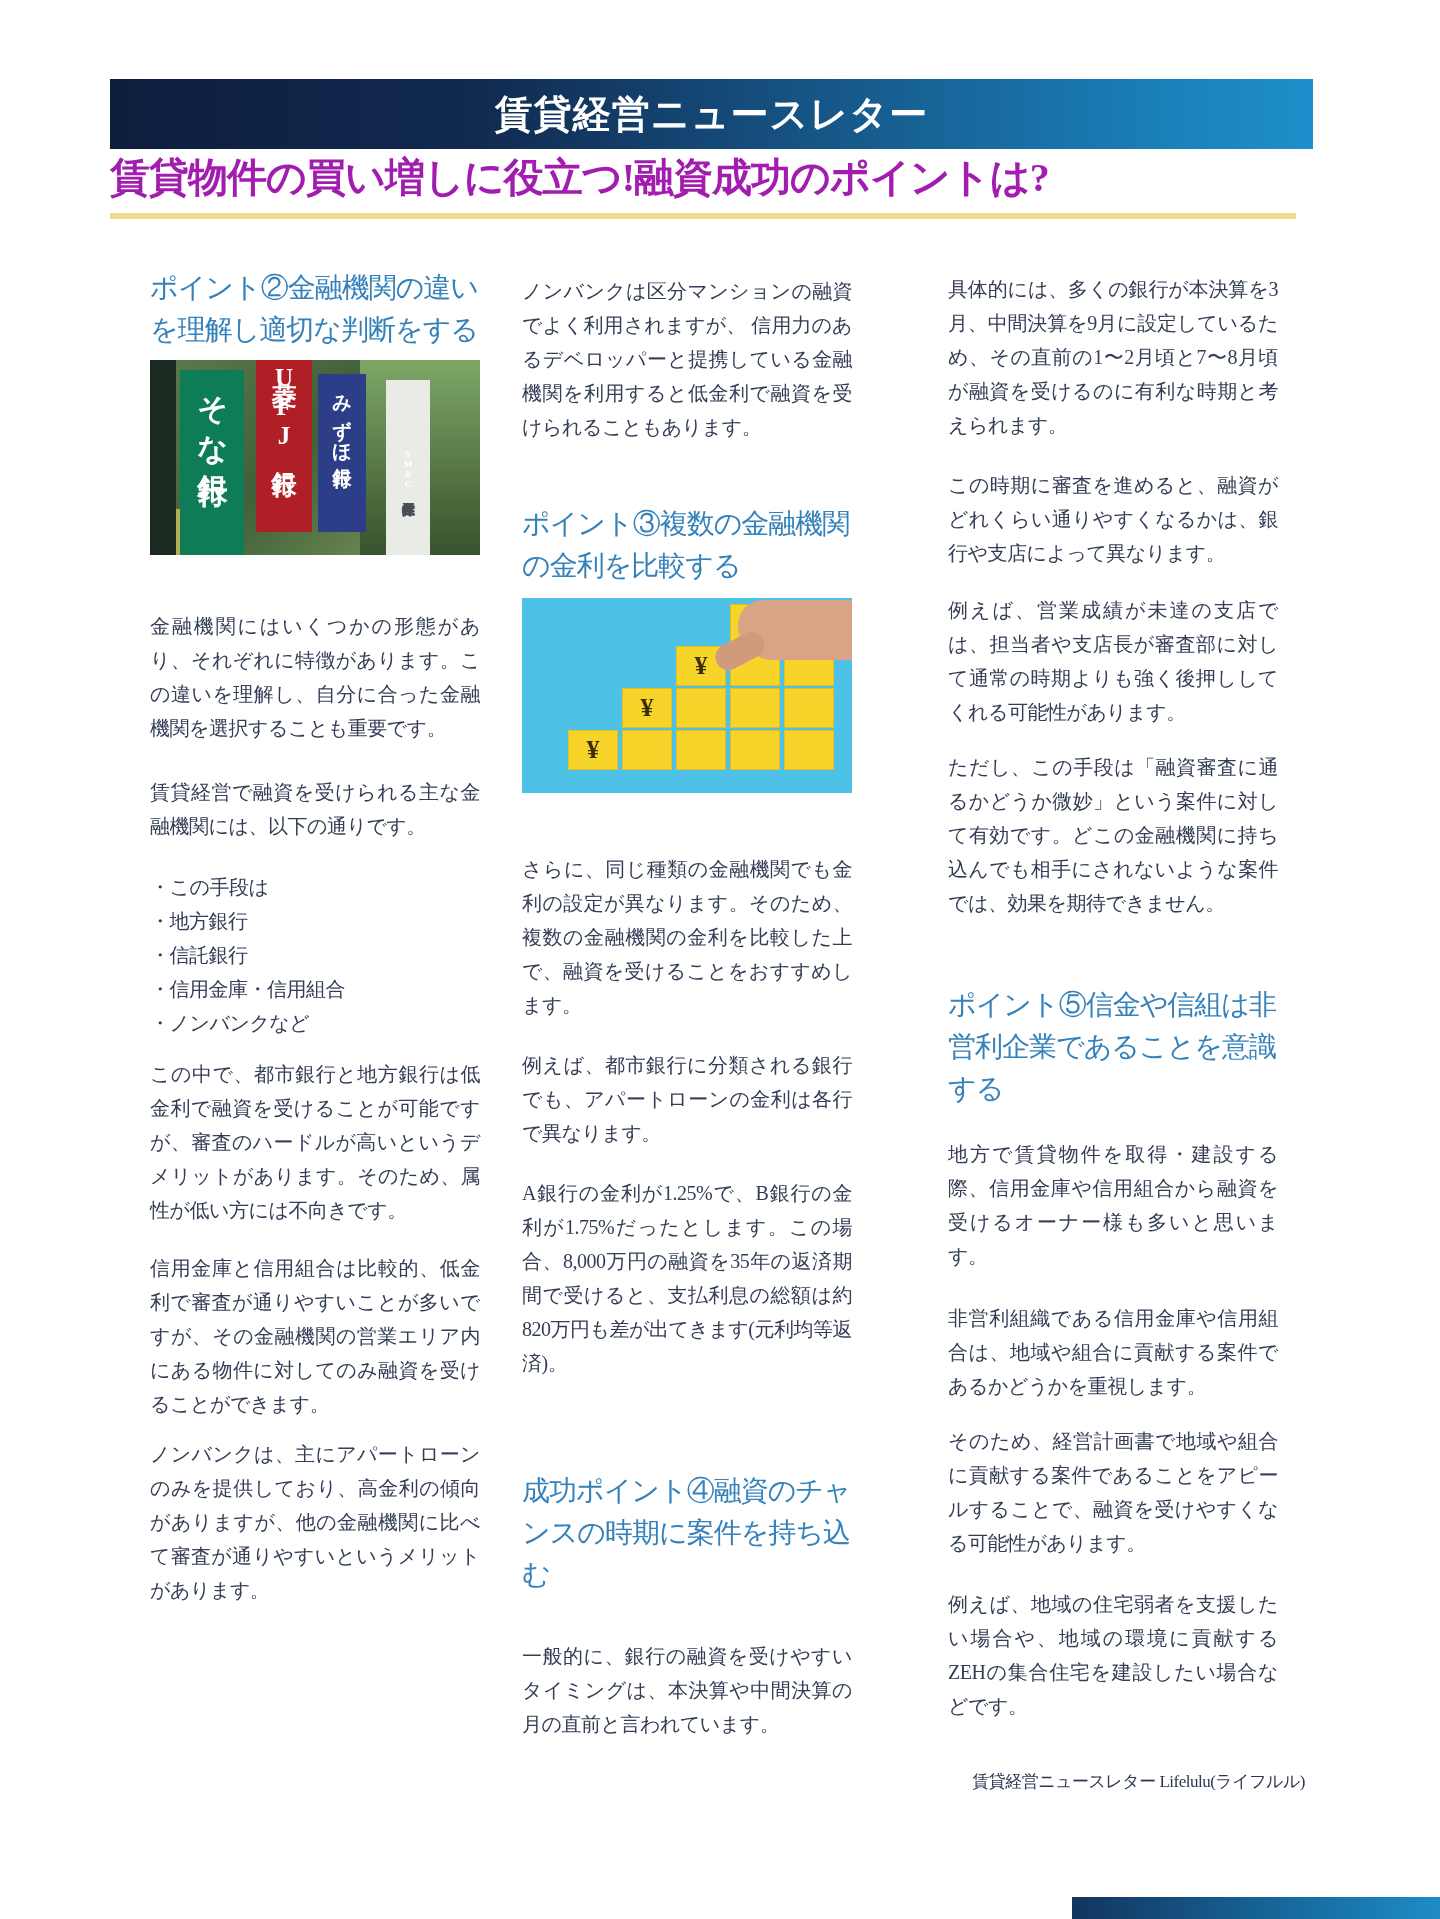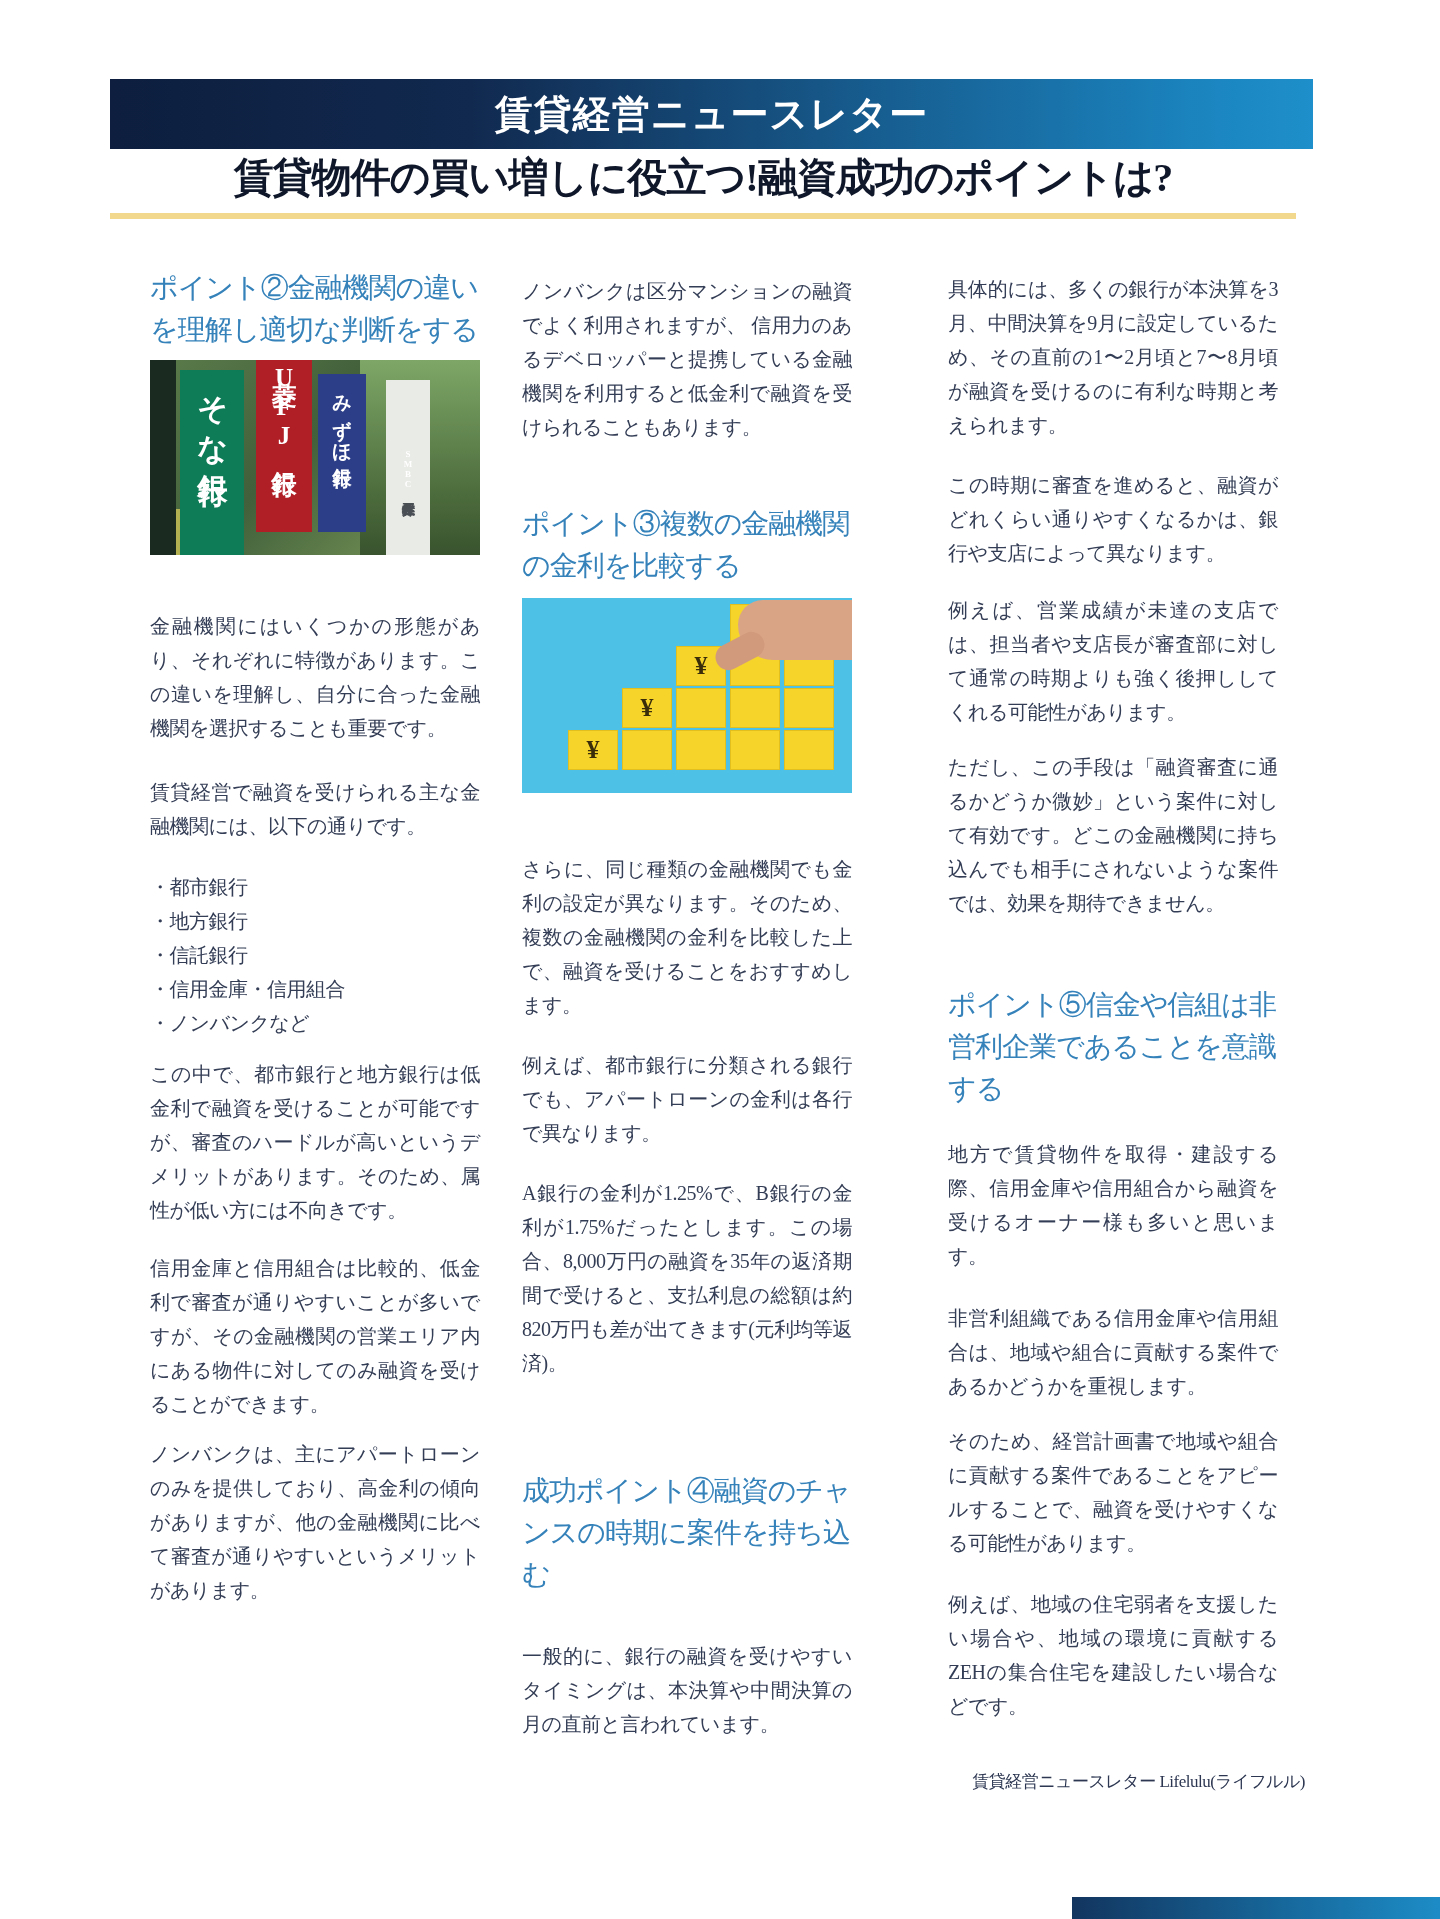--- a/index.html
+++ b/index.html
@@ -9,22 +9,22 @@
     font-family:Liberation Serif, serif;
   }
   
   .banner {
     position:absolute; left:110px; top:79px; width:1203px; height:70px;
     background:linear-gradient(90deg,#0d1e3e 0%,#11294f 30%,#175f92 65%,#1b86c1 92%,#1e8fca 100%);
     display:flex; align-items:center; justify-content:center;
   }
   .banner span { color:#ffffff; font-size:38px; font-weight:bold; letter-spacing:1px; }
   .headline {
-    position:absolute; left:110px; top:150px; width:1186px; text-align:center;
-    color:#0f172a; font-size:40px; font-weight:bold; letter-spacing:-1px; line-height:56px;
+    position:absolute; left:110px; top:150px; width:1186px; text-align:left;
+    color:#a21caf; font-size:40px; font-weight:bold; letter-spacing:-1px; line-height:56px;
   }
   .gold-rule { position:absolute; left:110px; top:213px; width:1186px; height:6px; background:#f2d88d; }
 
   
   .col { position:absolute; top:245px; width:330px; }
   .col-1 { left:150px; } .col-2 { left:522px; } .col-3 { left:948px; }
   .col p { margin:0; font-size:20px; line-height:34px; letter-spacing:-0.5px; color:#333d55; text-align:justify; }
   .col h2 { margin:0; font-size:28px; line-height:42px; letter-spacing:-1px; color:#3582ba; font-weight:500; }
   .col ul { margin:0; padding:0; list-style:none; }
   .col li { font-size:20px; line-height:34px; letter-spacing:-0.5px; color:#333d55; }
@@ -94,21 +94,21 @@
       </div>
       <div class="sign sign-smbc">
         <span class="smbc-logo">SMBC</span>
         <span class="kanji">三井住友銀行</span>
       </div>
     </div>
 
     <p style="margin-top:54px">金融機関にはいくつかの形態があり、それぞれに特徴があります。この違いを理解し、自分に合った金融機関を選択することも重要です。</p>
     <p style="margin-top:30px">賃貸経営で融資を受けられる主な金融機関には、以下の通りです。</p>
     <ul style="margin-top:27px">
-      <li>・都市銀行</li>
+      <li>・この手段は</li>
       <li>・地方銀行</li>
       <li>・信託銀行</li>
       <li>・信用金庫・信用組合</li>
       <li>・ノンバンクなど</li>
     </ul>
     <p style="margin-top:17px">この中で、都市銀行と地方銀行は低金利で融資を受けることが可能ですが、審査のハードルが高いというデメリットがあります。そのため、属性が低い方には不向きです。</p>
     <p style="margin-top:24px">信用金庫と信用組合は比較的、低金利で審査が通りやすいことが多いですが、その金融機関の営業エリア内にある物件に対してのみ融資を受けることができます。</p>
     <p style="margin-top:16px">ノンバンクは、主にアパートローンのみを提供しており、高金利の傾向がありますが、他の金融機関に比べて審査が通りやすいというメリットがあります。</p>
   </div>
 

